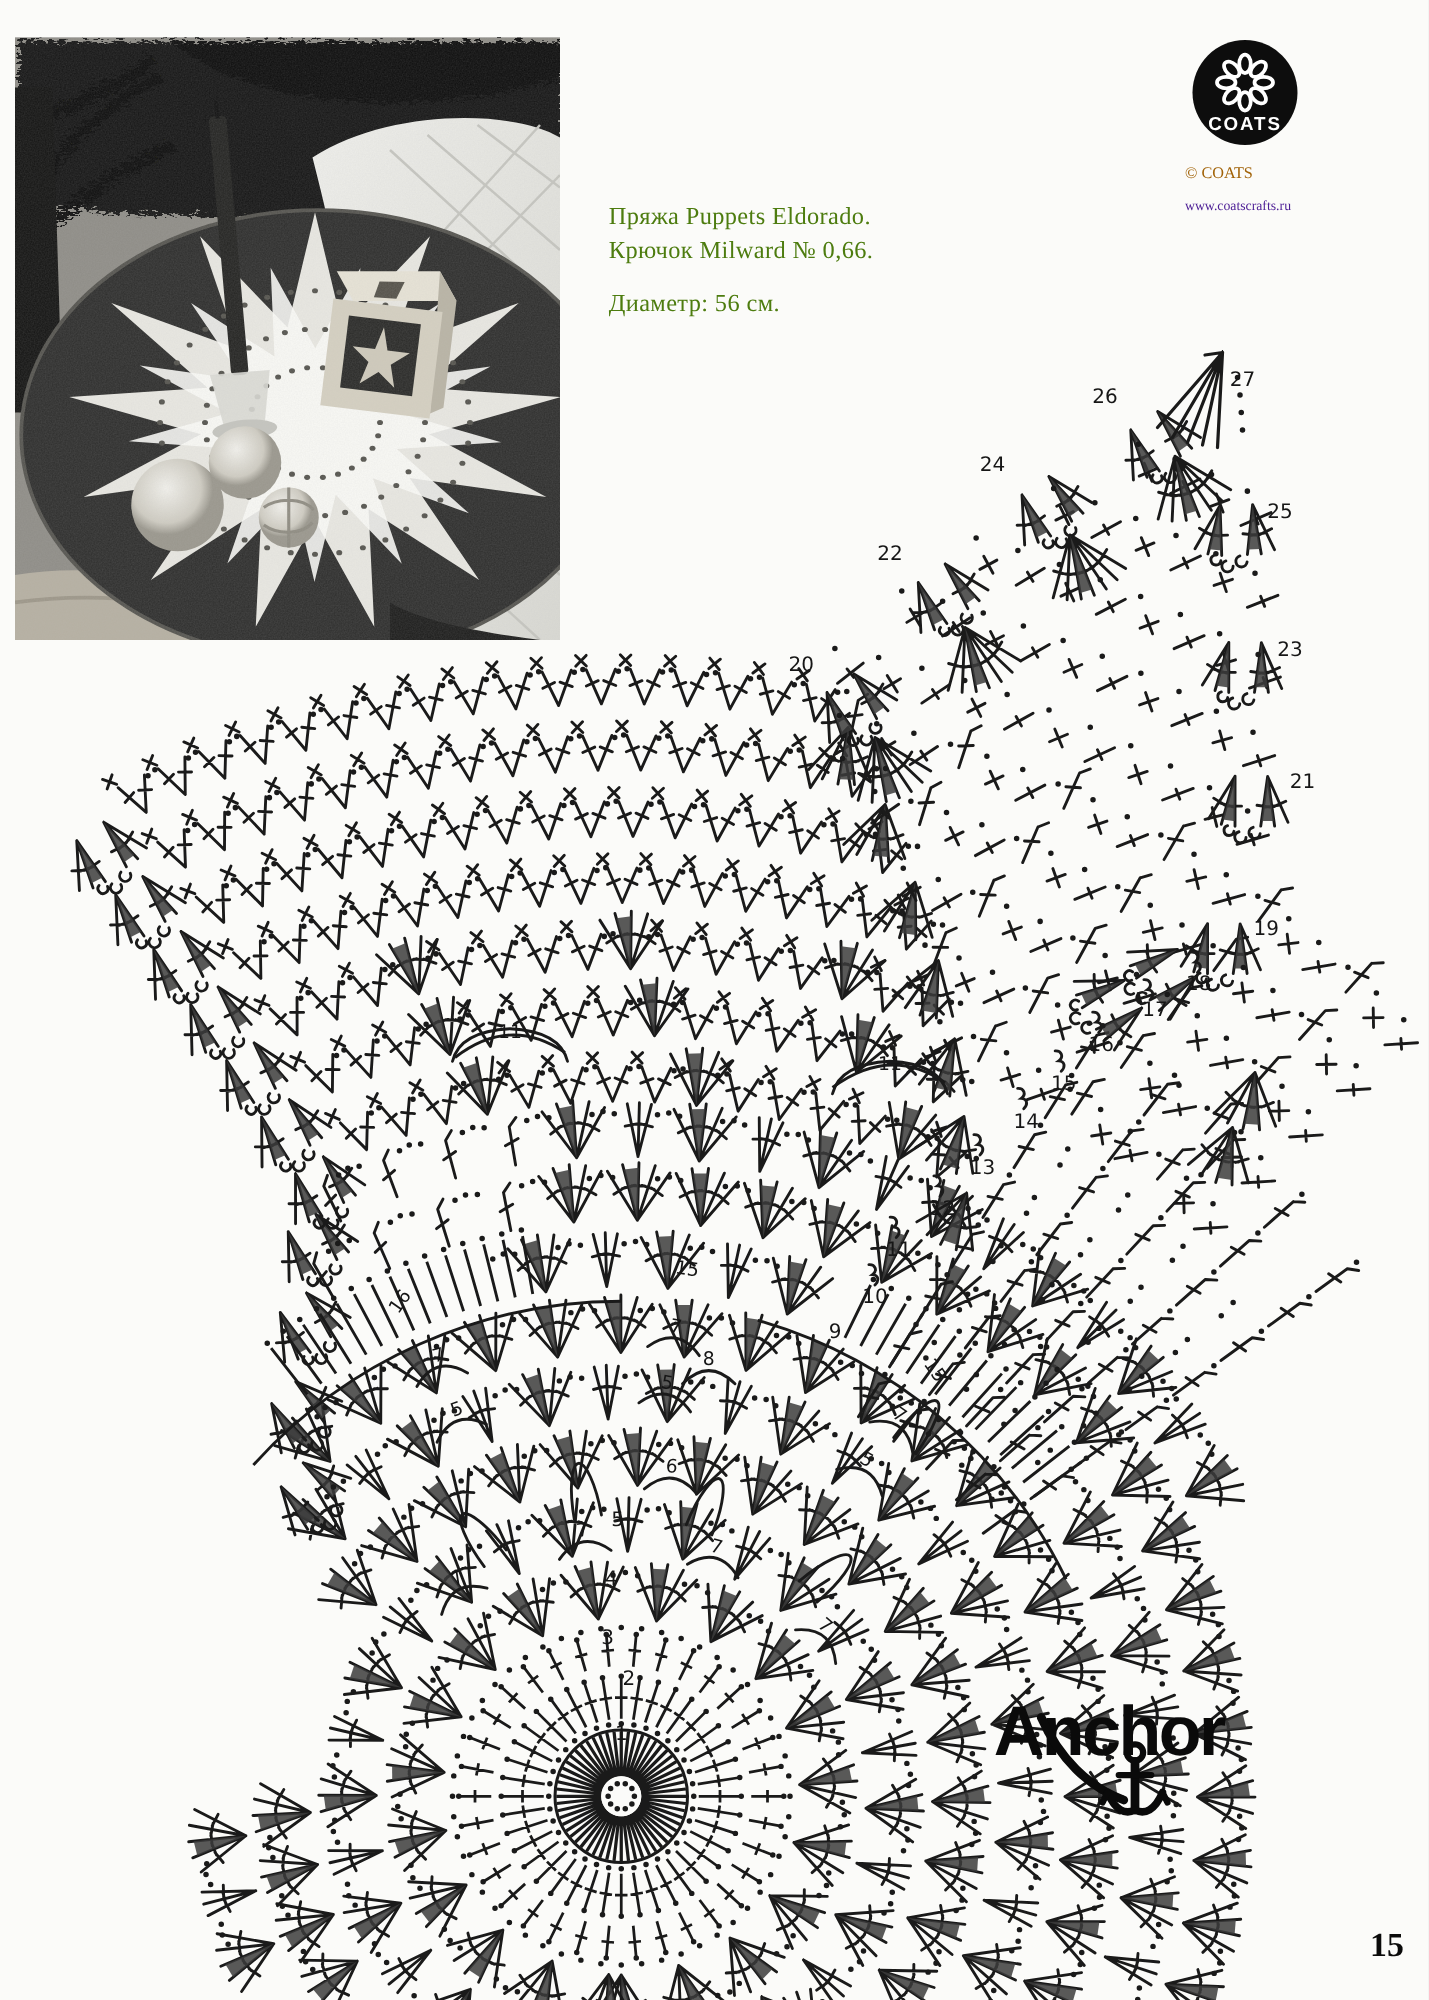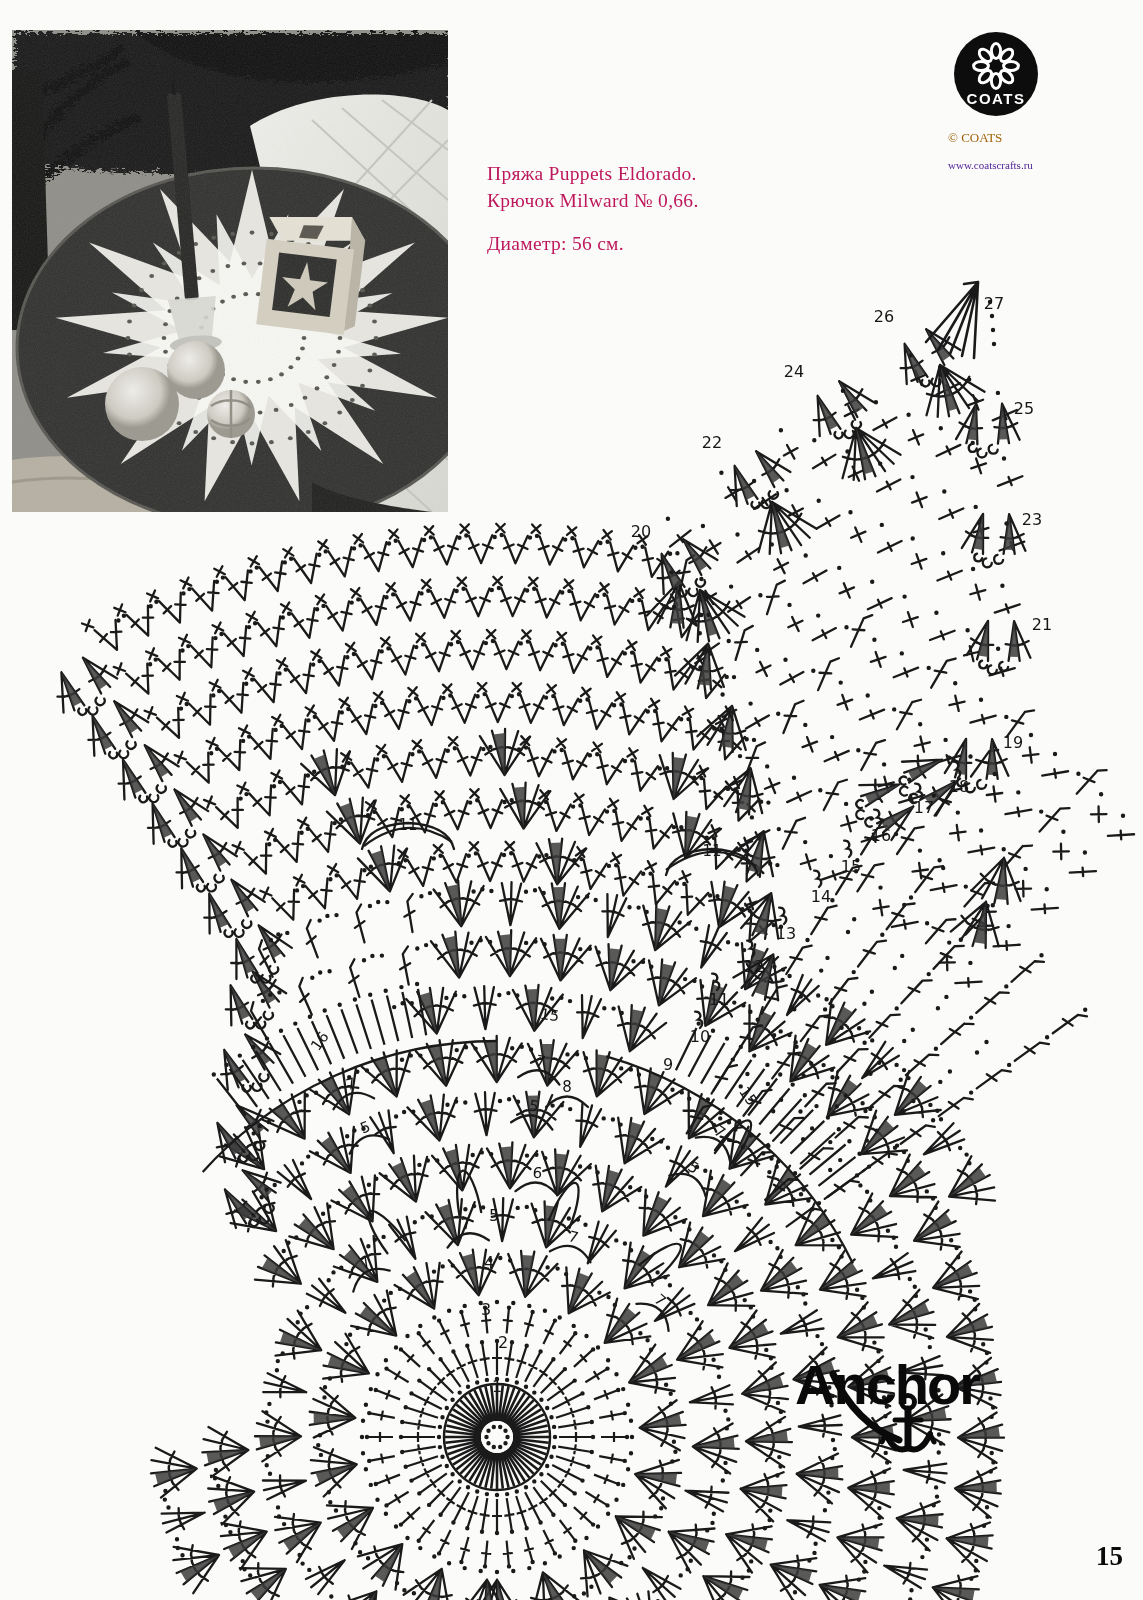--- a/index.html
+++ b/index.html
@@ -1,19 +1,19 @@
 <!DOCTYPE html>
 <html><head>
 <meta charset="utf-8">
 <style>
   html,body{margin:0;padding:0;background:#e8e8e6;}
   .page{position:relative;width:1143px;height:1600px;background:#fbfbf9;overflow:hidden;
         font-family:"Liberation Serif",serif;color:#111;}
   .photo{position:absolute;left:12px;top:30px;width:436px;height:482px;background:#8a8a86;}
-  .caption{position:absolute;left:487px;top:160px;font-size:19.5px;line-height:27px;letter-spacing:.3px;color:#be185d;}
+  .caption{position:absolute;left:487px;top:160px;font-size:19.5px;line-height:27px;letter-spacing:.3px;color:#4d7c0f;}
   .caption .gap{height:16px;}
   .coats-block{position:absolute;left:948px;top:30px;width:210px;}
   .coats-copy{margin-top:10px;font-size:13px;color:#a16207;}
   .coats-url{margin-top:13px;font-size:11px;color:#4c1d95;}
   .diagram-wrap{position:absolute;left:0;top:0;width:1143px;height:1356px;}
   .anchor-block{position:absolute;left:795px;top:1352px;width:230px;height:140px;}
   .anchor-word{font-family:Liberation Sans, sans-serif;font-weight:700;font-size:56px;letter-spacing:-2px;color:#0a0a0a;}
   .pageno{position:absolute;right:20px;top:1541px;font-size:27px;font-weight:700;color:#0a0a0a;}
   svg{display:block}
 </style>

